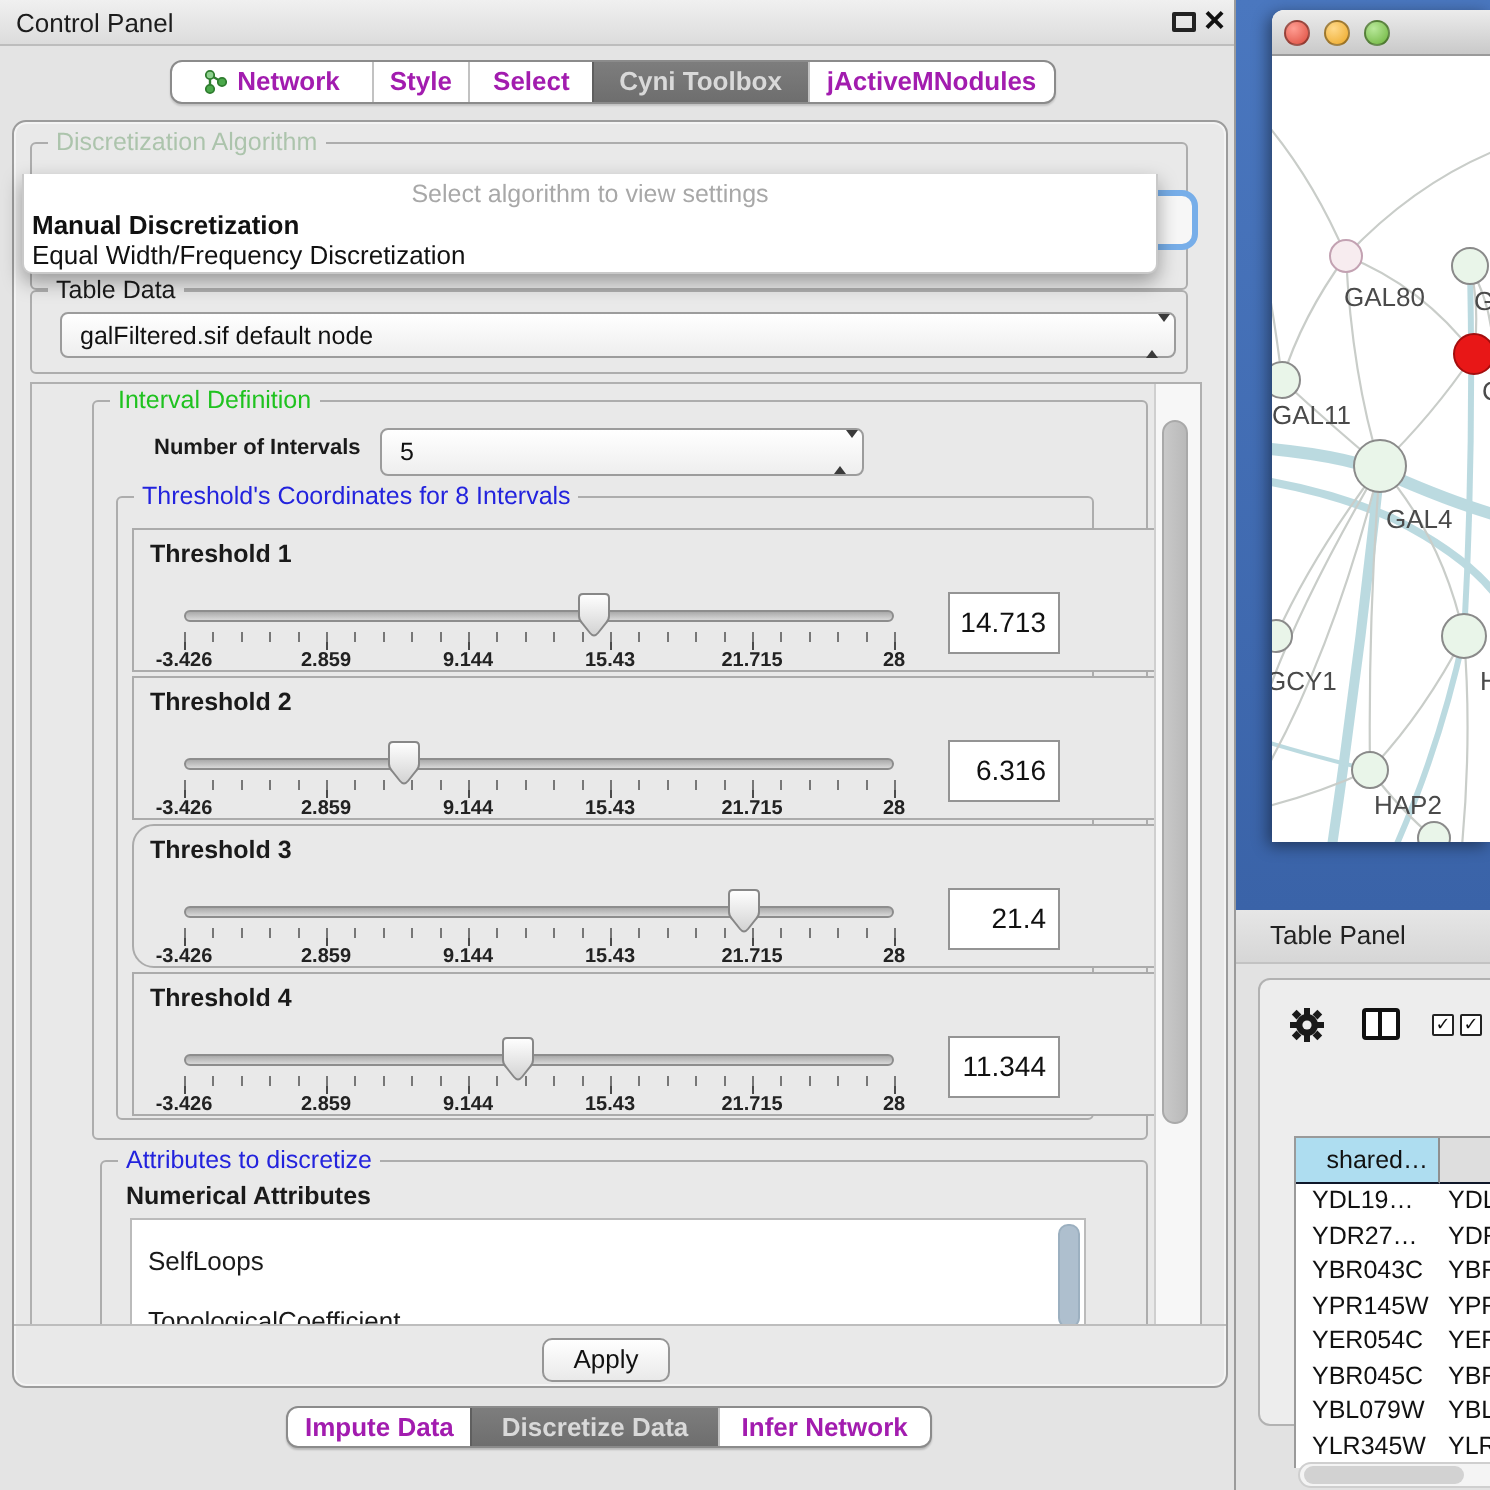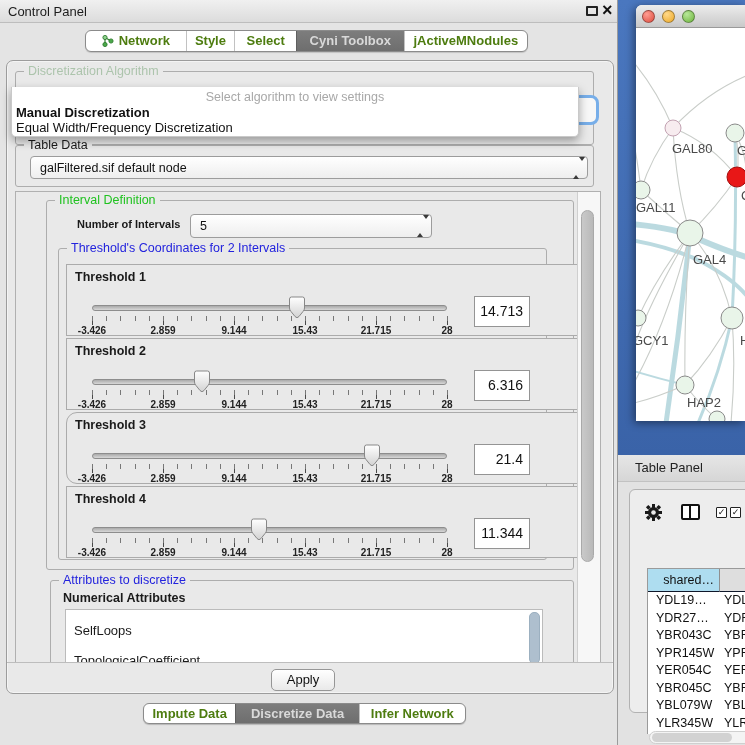--- a/index.html
+++ b/index.html
@@ -9,21 +9,21 @@
 
   
   #control-panel { left:0; top:0; width:618px; height:745px; background:#e4e4e4; border-right:1px solid #9b9b9b; }
   #cp-titlebar { left:0; top:0; width:100%; height:23px; background:linear-gradient(#f0f0f0,#dcdcdc); border-bottom:1px solid #bdbdbd; }
   #cp-title { left:8px; top:0; line-height:23px; font-size:13px; color:#1c1c1c; }
   #float-icon { left:586px; top:6px; width:12px; height:10px; border:2px solid #222; border-radius:1px; }
   #close-icon { left:602px; top:-1px; font-size:18px; font-weight:bold; color:#111; line-height:23px; }
 
   
   #top-tabbar { left:85px; top:30px; width:443px; height:22px; background:#fff; border:1px solid #8b8b8b; border-radius:6px; display:flex; overflow:hidden; box-shadow:0 1px 1px rgba(0,0,0,.15); }
-  .tab-seg { height:100%; line-height:20px; text-align:center; font-size:13px; font-weight:bold; color:#4d7c0f; border-left:1px solid #c2c2c2; display:flex; align-items:center; justify-content:center; gap:5px; }
+  .tab-seg { height:100%; line-height:20px; text-align:center; font-size:13px; font-weight:bold; color:#a21caf; border-left:1px solid #c2c2c2; display:flex; align-items:center; justify-content:center; gap:5px; }
   .tab-seg:first-child { border-left:none; }
   .tab-seg.sel { background:linear-gradient(#7d7d7d,#6e6e6e); color:#d9d9d9; border-left:1px solid #5f5f5f; }
 
   
   #outer-panel { left:6px; top:60px; width:608px; height:634px; border:1px solid #9c9c9c; border-radius:7px; background:#e9e9e9; box-shadow:inset 0 0 0 1px #f4f4f4; }
 
   .groupbox { position:absolute; border:1px solid #adadad; border-radius:3px; }
   .group-title { position:absolute; top:-8px; left:8px; background:#e9e9e9; padding:0 4px; font-size:12.5px; white-space:nowrap; }
   .t-green { color:#1fc21f; }
   .t-blue  { color:#2323dd; }
@@ -174,21 +174,21 @@
         <span class="group-title t-green">Interval Definition</span>
       </div>
 
       <div class="abs" id="num-intervals-label">Number of Intervals</div>
       <div class="combo" id="num-intervals-spinner">
         <span class="val">5</span>
         <span class="arrows"><span class="up"></span><span class="dn"></span></span>
       </div>
 
       <div class="groupbox" id="thresholds-group">
-        <span class="group-title t-blue">Threshold's Coordinates for 2 Intervals</span>
+        <span class="group-title t-blue">Threshold's Coordinates for 8 Intervals</span>
 
         <div class="thr-panel" style="top:15px;">
           <div class="thr-label">Threshold 1</div>
           <div class="slider-zone">
             <div class="track"></div>
             <div class="ticks-major"></div>
             <div class="ticks-minor"></div>
             <span class="tick-label" style="left:0%">-3.426</span>
             <span class="tick-label" style="left:20%">2.859</span>
             <span class="tick-label" style="left:40%">9.144</span>

